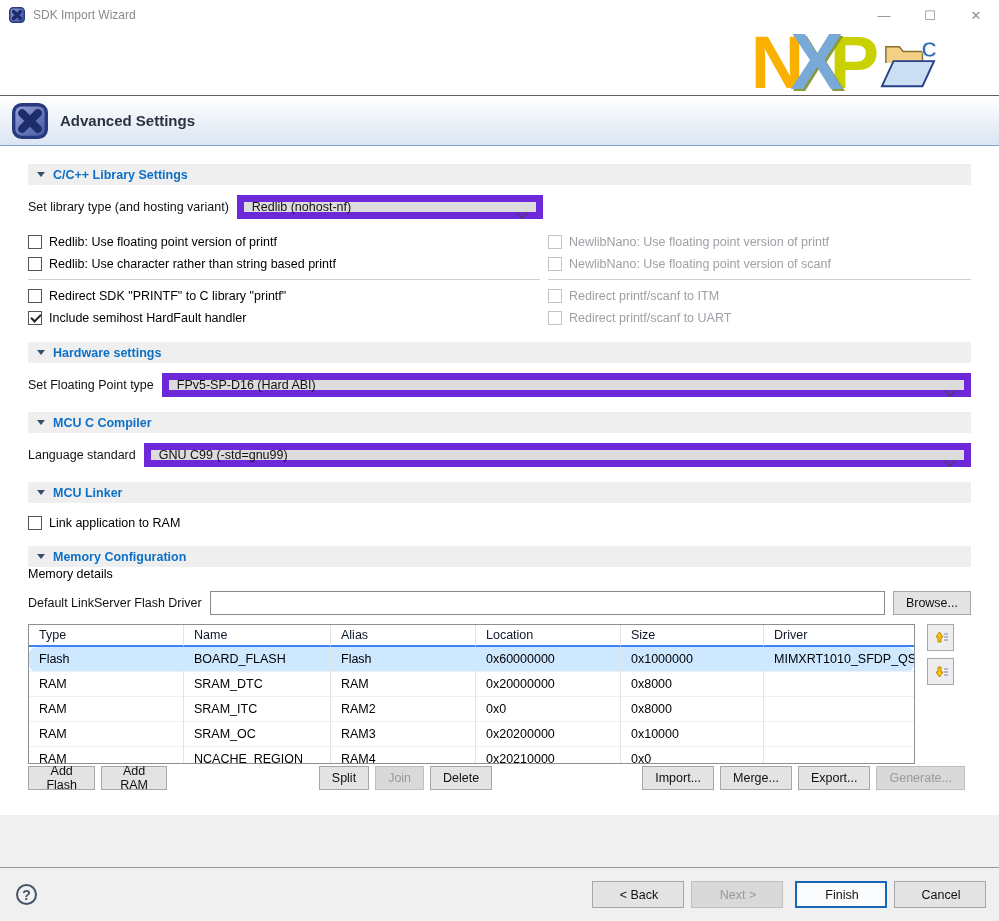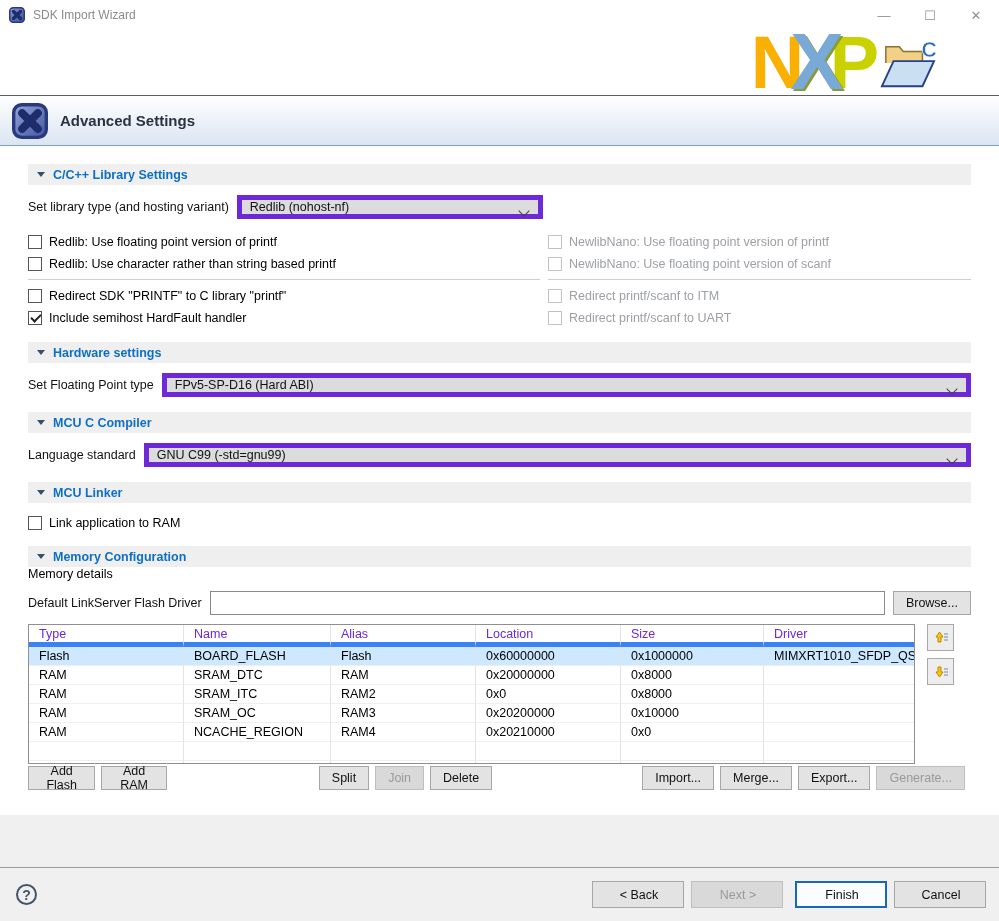--- a/index.html
+++ b/index.html
@@ -31,21 +31,21 @@
 
   .sec { background:#efefef; height:21px; display:flex; align-items:center; padding-left:9px; }
   .tri { width:0; height:0; border-left:4px solid transparent; border-right:4px solid transparent; border-top:5px solid #33506e; margin-right:8px; }
   .sectitle { color:#0d70c6; font-weight:bold; font-size:12.5px; }
 
   .label { font-size:12.5px; color:#111; white-space:nowrap; }
   .gray { color:#9da0a5; }
 
   .row { display:flex; align-items:center; margin-top:10px; margin-bottom:10px; }
 
-  .combo { position:relative; height:24px; background:#dcdcdc; border:5px solid #6d28d9; display:flex; align-items:center; padding:0 26px 0 8px; font-size:12.5px; color:#111; }
+  .combo { position:relative; height:24px; background:#dcdcdc; border:7px solid #6d28d9; display:flex; align-items:center; padding:0 26px 0 8px; font-size:12.5px; color:#111; }
   .combo::after { content:""; position:absolute; right:10px; top:7px; width:7px; height:7px; border-right:1.5px solid #444; border-bottom:1.5px solid #444; transform:rotate(45deg); }
   .combo.flex1 { flex:1; }
 
   
   .cbgrid { display:grid; grid-template-columns:512px 1fr; column-gap:8px; margin-top:12px; }
   .cbcol .divider { border-bottom:1px solid #cfcfcf; margin:4px 0 5px 0; }
   .cb { display:flex; align-items:center; height:22px; cursor:default; }
   .cb .box { width:14px; height:14px; border:1px solid #555; background:#fff; margin-right:7px; position:relative; flex:none; }
   .cb.checked .box::after { content:""; position:absolute; left:2px; top:2px; width:8px; height:4px; border-left:2px solid #222; border-bottom:2px solid #222; transform:rotate(-45deg); }
   .cb.disabled .box { border-color:#c3c3c3; }
@@ -58,22 +58,22 @@
   .btn { height:24px; background:#e3e3e3; border:1px solid #a7a7a7; font-size:12.5px; color:#111; padding:0 12px; display:inline-flex; align-items:center; justify-content:center; font-family:"Liberation Sans",sans-serif; }
   .btn.dis { color:#9a9a9a; background:#d9d9d9; border-color:#bfbfbf; }
   .browse { margin-left:8px; }
 
   .tablewrap { display:flex; margin-top:9px; }
   .mtable { width:887px; height:140px; border:1px solid #8f8f8f; background:#fff; display:flex; flex-direction:column; overflow:hidden; }
   .trow { display:grid; grid-template-columns:155px 147px 145px 145px 143px 1fr; flex:none; }
   .trow > div { padding-left:10px; font-size:12.5px; border-right:1px solid #e3e3e3; white-space:nowrap; overflow:hidden; display:flex; align-items:center; }
   .trow > div:last-child { border-right:none; }
   .thead { height:22px; }
-  .thead > div { border-bottom:5px solid #3b82f6; color:#6d28d9;text-align:right; }
-  .tbody { height:19px; }
+  .thead > div { border-bottom:2px solid #3b82f6; color:#0f172a;text-align:right; }
+  .tbody { height:25px;border-radius:8px; }
   .tbody > div { border-bottom:1px solid #efefef; }
   .tbody.sel { background:#cde8ff; }
   .tfill { flex:1; }
   .mvcol { display:flex; flex-direction:column; margin-left:12px; }
   .mv { width:27px; height:27px; border:1px solid #a8a8a8; background:#ededed; display:flex; align-items:center; justify-content:center; margin-bottom:7px; }
 
   .membtns { display:flex; align-items:center; margin-top:2px; }
   .membtns .g2 { margin-left:146px; display:flex; }
   .membtns .g3 { margin-left:144px; display:flex; }
   .membtns .btn { margin-right:6px; }

